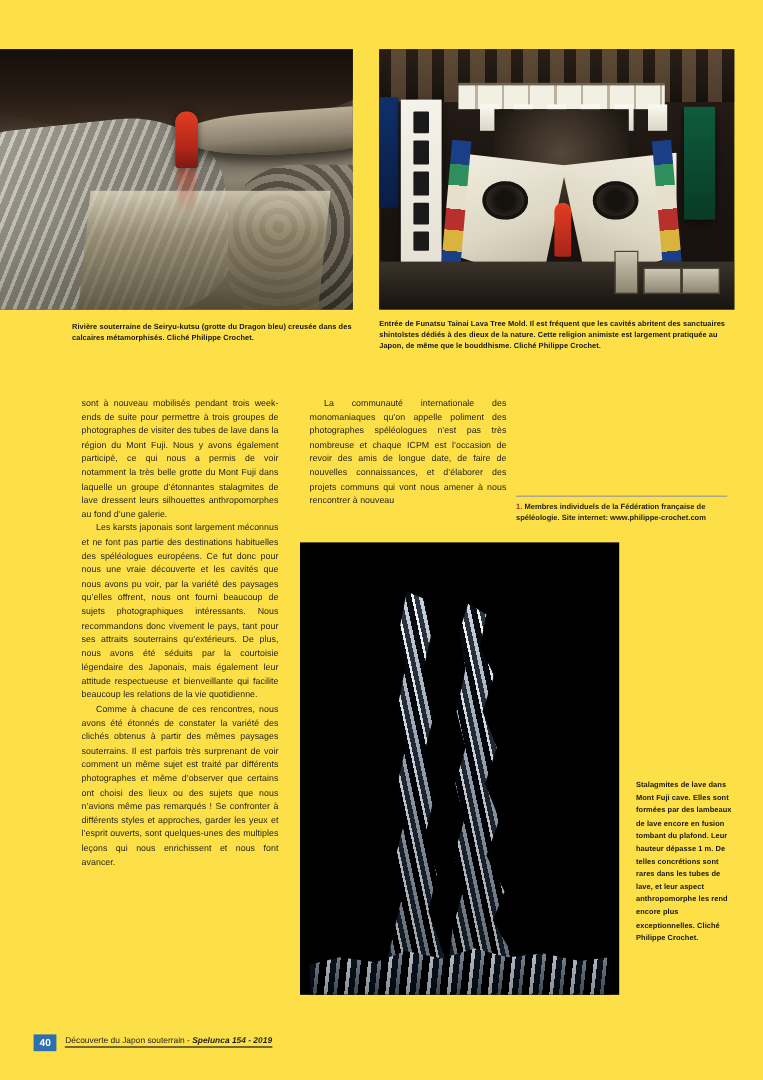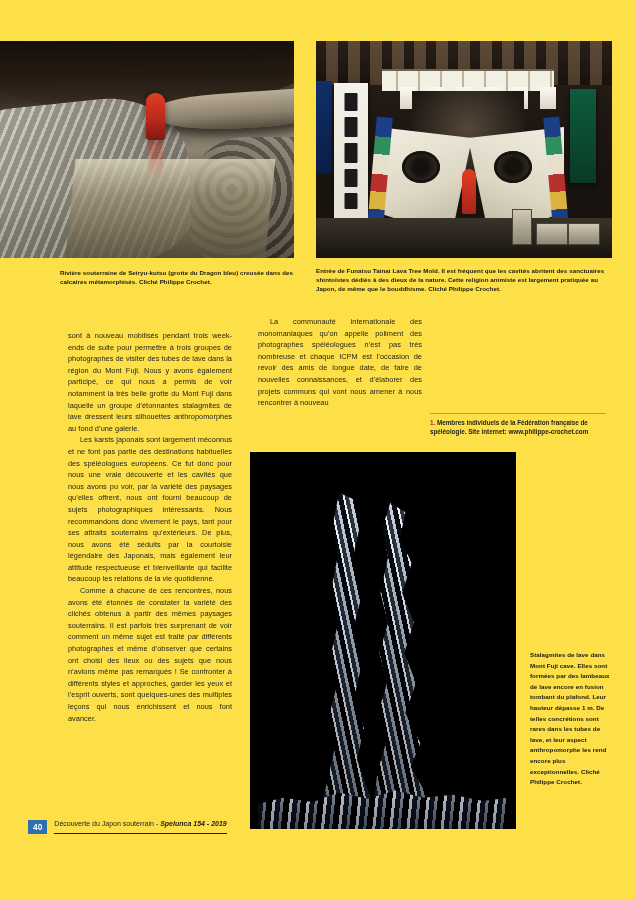--- a/index.html
+++ b/index.html
@@ -225,41 +225,41 @@
     font-size: 7.35px;
     line-height: 11.6px;
     text-align: justify;
     color: #1d1d1d;
     letter-spacing: 0.005em;
   }
   .col-text p { margin: 0; text-indent: 12px; }
   .col-text p.noindent { text-indent: 0; }
 
   #col-1 { left: 68px;  top: 330px; width: 164px; }
-  #col-2 { left: 258px; top: 316px; width: 164px; }
+  #col-2 { left: 258px; top: 330px; width: 164px; }
   #col-3 { left: 430px; top: 330px; width: 176px; }
 
   
   #footnote {
     position: absolute;
     left: 430px; top: 413px; width: 176px;
     border-top: 0.8px solid #9b9b9b;
     padding-top: 3.5px;
     font-size: 6.3px;
     line-height: 9.4px;
     color: #1d1d1d;
     font-weight: 700;
   }
   #footnote .fn-num { color: #b5283c; font-weight: 700; }
 
   
   #footer {
     position: absolute;
-    left: 28px; top: 820px;
-    display: flex; gap: 7px;
+    left: 28px; top: 862px;
+    display: flex; align-items: center; gap: 7px;
   }
   #footer .pagenum {
     background: #2e6fb0;
     color: #ffffff;
     font-size: 8.4px;
     font-weight: 700;
     padding: 2.5px 5px 3px 5px;
     line-height: 1;
   }
   #footer .rule-text {

